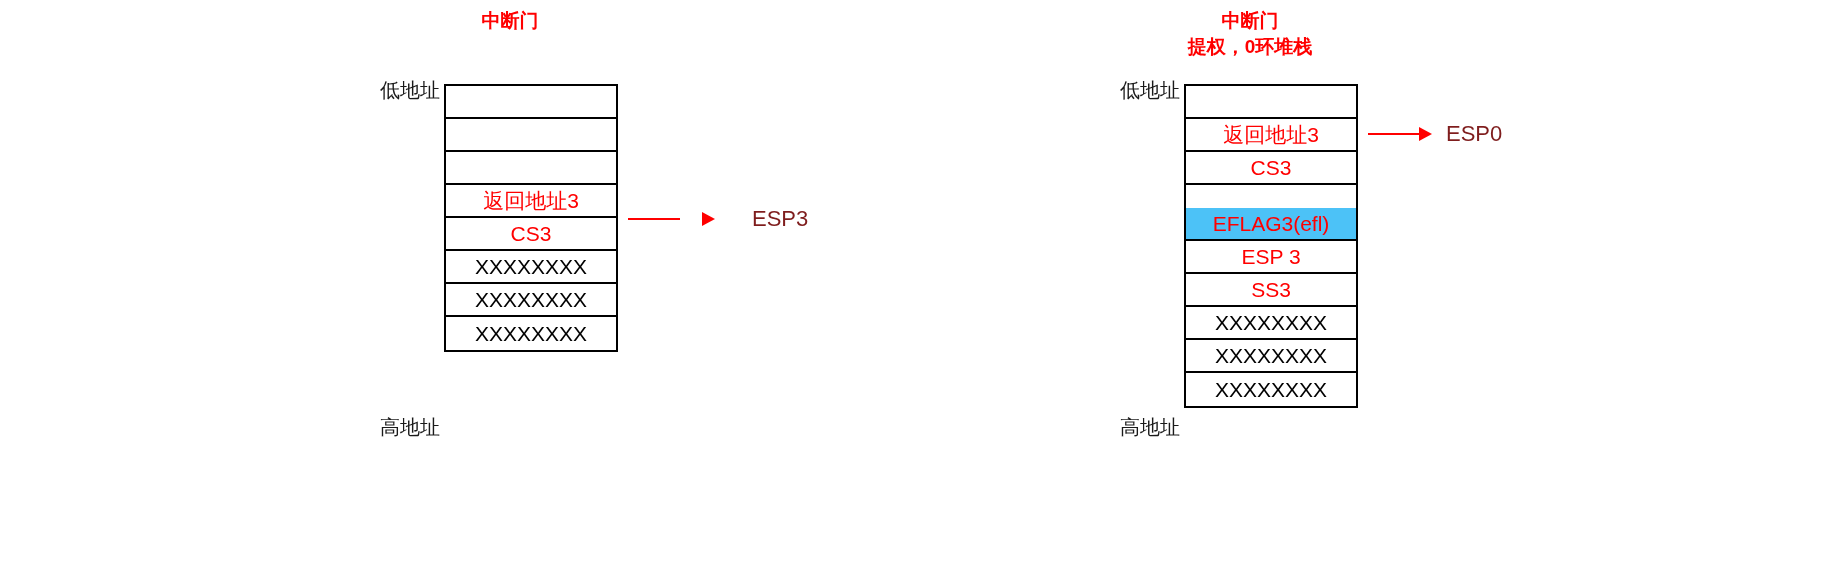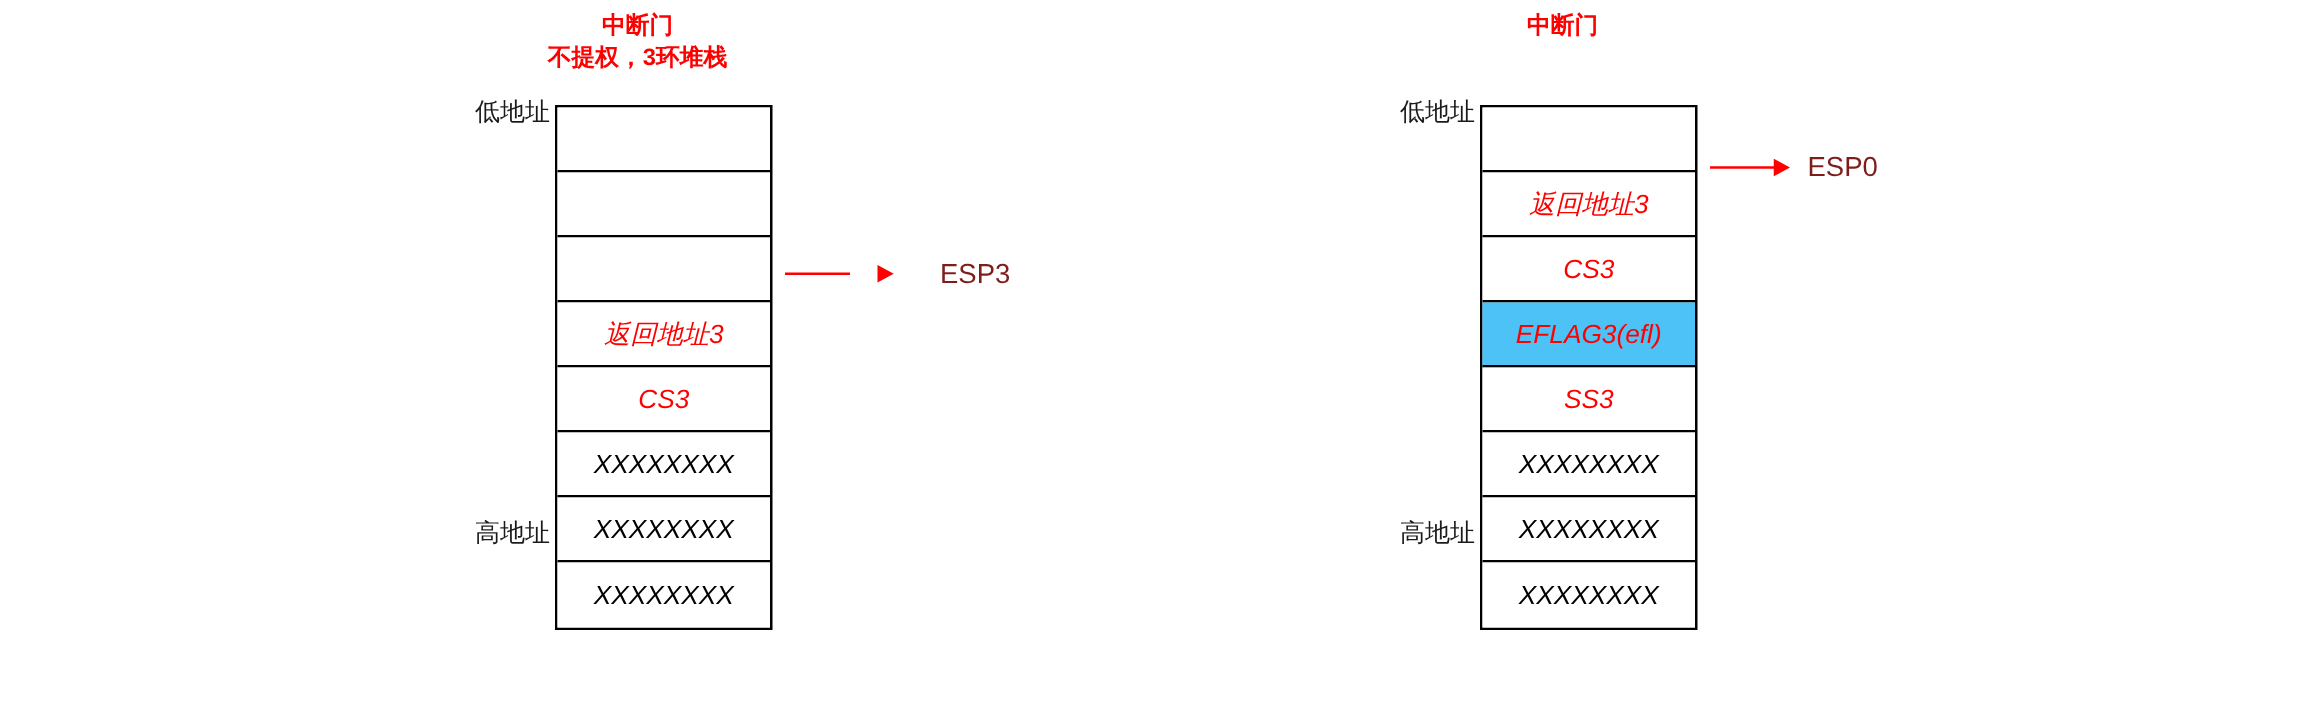--- a/index.html
+++ b/index.html
@@ -51,38 +51,37 @@
   .stack-table {
     position: absolute;
     top: 84px;
     left: 64px;
     width: 170px;
     border: 2.5px solid #000000;
     box-sizing: content-box;
     background: #ffffff;
   }
   .stack-row {
-    height: 52px;
+    height: 33px;
     border-bottom: 2.5px solid #000000;
     display: flex;
     align-items: center;
     justify-content: center;
     box-sizing: border-box;
     background: #ffffff;
-    font-style: italic;
   }
   .stack-row:last-child { border-bottom: none; }
   .stack-row .cell-text {
     font-size: 21px;
     line-height: 21px;
     white-space: nowrap;
   }
   .stack-row.red   .cell-text { color: #ff0000; }
   .stack-row.black .cell-text { color: #000000; }
-  .stack-row.highlight { background: #4cc2f7; }
+  .stack-row.highlight { background: #4cc2f7; margin-top: 23px; }
 
   
   .addr-label {
     position: absolute;
     left: 0;
     width: 58px;
     text-align: right;
     color: #1a1a1a;
     font-size: 20px;
     line-height: 20px;
@@ -124,21 +123,20 @@
 </style>
 </head>
 <body>
 
 <div class="diagram">
 
   <div class="stack-group left">
 
     <div class="stack-title">
       <span class="title-line">中断门</span>
-      <span class="title-line">不提权，3环堆栈</span>
     </div>
 
     <div class="addr-label addr-low">低地址</div>
     <div class="addr-label addr-high">高地址</div>
 
     <div class="stack-table">
       <div class="stack-row">
         <span class="cell-text"></span>
       </div>
       <div class="stack-row">
@@ -169,37 +167,41 @@
       <span class="arrow-head"></span>
       <span class="pointer-label">ESP3</span>
     </div>
 
   </div>
 
   <div class="stack-group right">
 
     <div class="stack-title">
       <span class="title-line">中断门</span>
+      <span class="title-line">提权，0环堆栈</span>
     </div>
 
     <div class="addr-label addr-low">低地址</div>
     <div class="addr-label addr-high">高地址</div>
 
     <div class="stack-table">
       <div class="stack-row">
         <span class="cell-text"></span>
       </div>
       <div class="stack-row red">
         <span class="cell-text">返回地址3</span>
       </div>
       <div class="stack-row red">
         <span class="cell-text">CS3</span>
       </div>
       <div class="stack-row red highlight">
         <span class="cell-text">EFLAG3(efl)</span>
+      </div>
+      <div class="stack-row red">
+        <span class="cell-text">ESP 3</span>
       </div>
       <div class="stack-row red">
         <span class="cell-text">SS3</span>
       </div>
       <div class="stack-row black">
         <span class="cell-text">XXXXXXXX</span>
       </div>
       <div class="stack-row black">
         <span class="cell-text">XXXXXXXX</span>
       </div>

